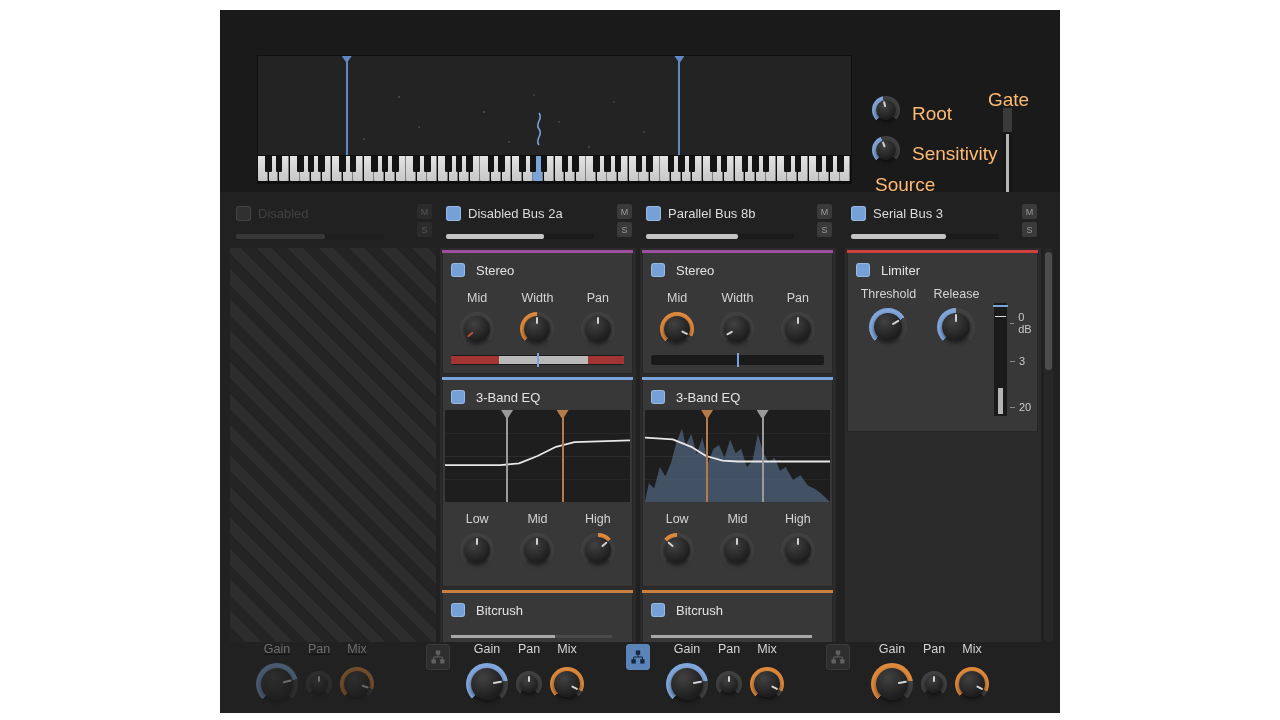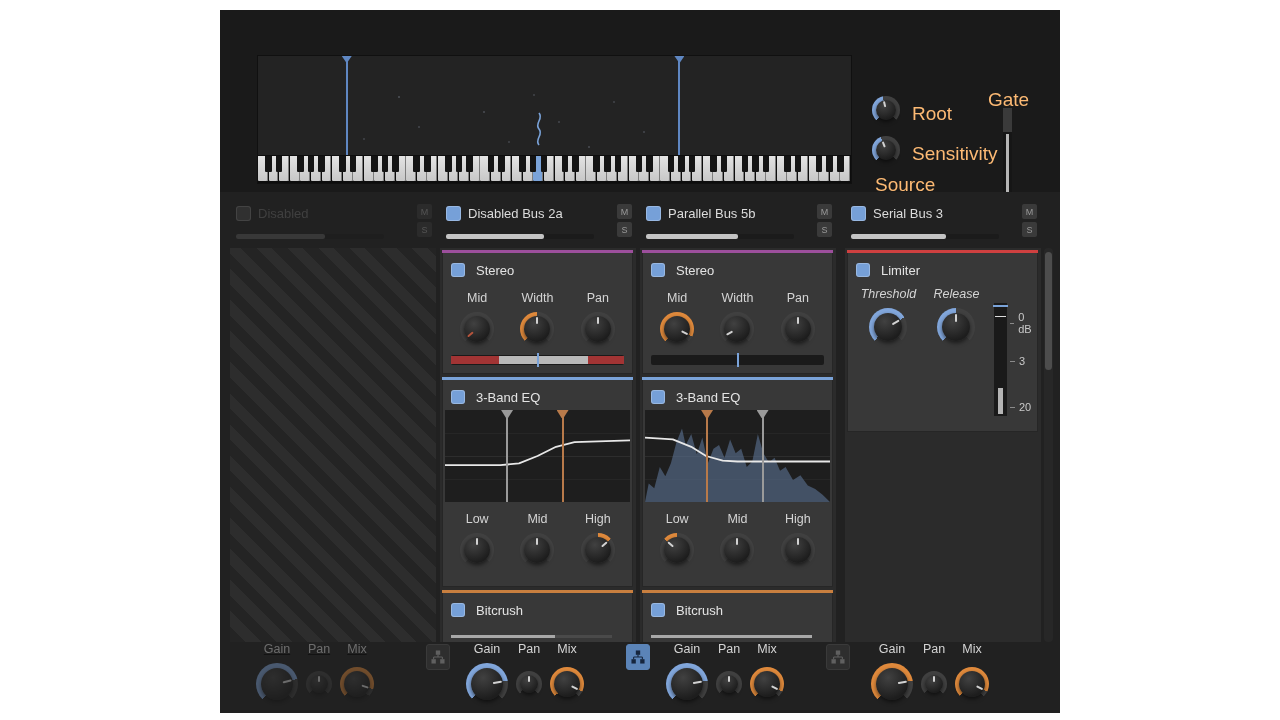--- a/index.html
+++ b/index.html
@@ -98,21 +98,21 @@
   .eq-marker{position:absolute;top:0;bottom:0;width:2px;}
   .eq-marker::before{content:"";position:absolute;left:-5px;top:0;width:12px;height:8px;background:inherit;
     clip-path:polygon(0 0,100% 0,58% 100%,42% 100%);}
   .eq-svg{position:absolute;inset:0;width:100%;height:100%;}
 
   
   .bc-slider{position:absolute;left:8px;top:44px;width:85%;height:3px;background:#4a4a4a;}
   .bc-slider .fill{position:absolute;left:0;top:0;bottom:0;background:#a8a8a8;}
 
   
-  .lim-grid{position:absolute;left:4px;top:36px;width:136px;font-style:italic;}
+  .lim-grid{position:absolute;left:4px;top:36px;width:136px;}
   .lim-row{display:flex;justify-content:space-around;margin-bottom:10px;}
   .meter{position:absolute;left:146px;top:40px;width:13px;height:125px;background:#1a1a1a;}
   .meter .head{position:absolute;left:0;right:0;top:0;height:12px;background:#383838;}
   .meter .gr-line{position:absolute;left:-1px;right:-1px;top:14px;height:2px;background:#7aa3d9;}
   .meter .wtick{position:absolute;left:1px;right:1px;top:25px;height:1px;background:#dddddd;}
   .meter .lvl{position:absolute;left:4px;width:5px;top:97px;height:26px;background:#b5b5b5;}
   .meter-lab{position:absolute;left:162px;display:flex;align-items:center;gap:4px;}
   .meter-lab .tick{width:5px;height:1px;background:#8a8a8a;}
   .meter-lab span{font-size:11px;color:#c9c9c9;}
 
@@ -447,21 +447,21 @@
                 <i class="body" style="inset: 4px;"></i>
                 <i class="ptr" style="top: 5px; height: 7px; margin-left: -1px; transform-origin: 1px 12px; transform: rotate(116.1deg);"></i>
               </div>
         </div>
       </div>
     </div>
 
     <div class="lane" style="left:420px;width:196px;">
       <div class="lane-head">
         <div class="chk" style="left:6px;top:2px;"></div>
-        <div class="lane-name">Parallel Bus 5b</div>
+        <div class="lane-name">Parallel Bus 8b</div>
         <div class="msbtn" style="top:0;">M</div>
         <div class="msbtn" style="top:18px;">S</div>
         <div class="hslider">
               <div class="fill" style="width:62%;"></div>
             </div>
       </div>
       <div class="modregion">
 
         <div class="module mod-stereo" style="top:2px;height:122px;">
           <div class="accent"></div>

